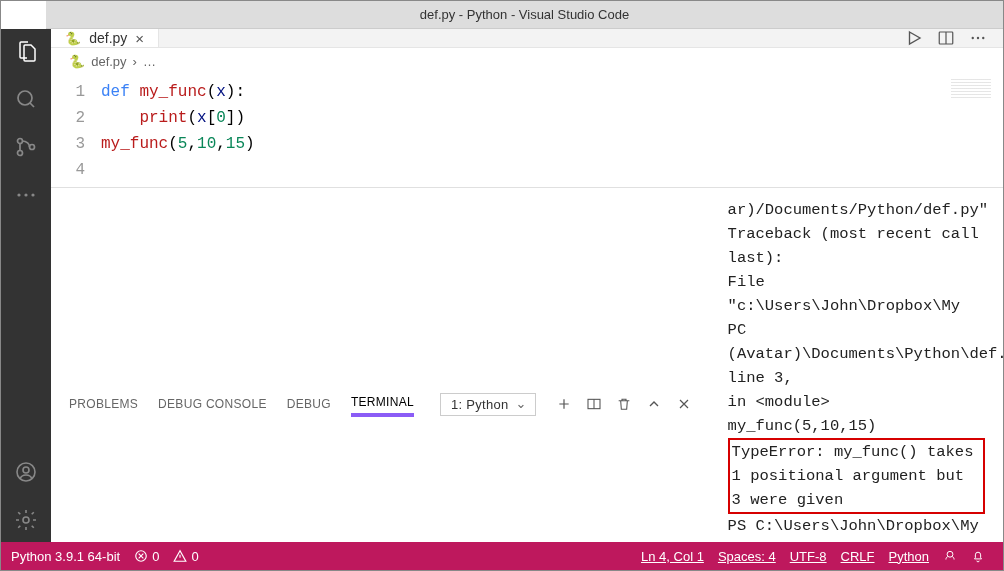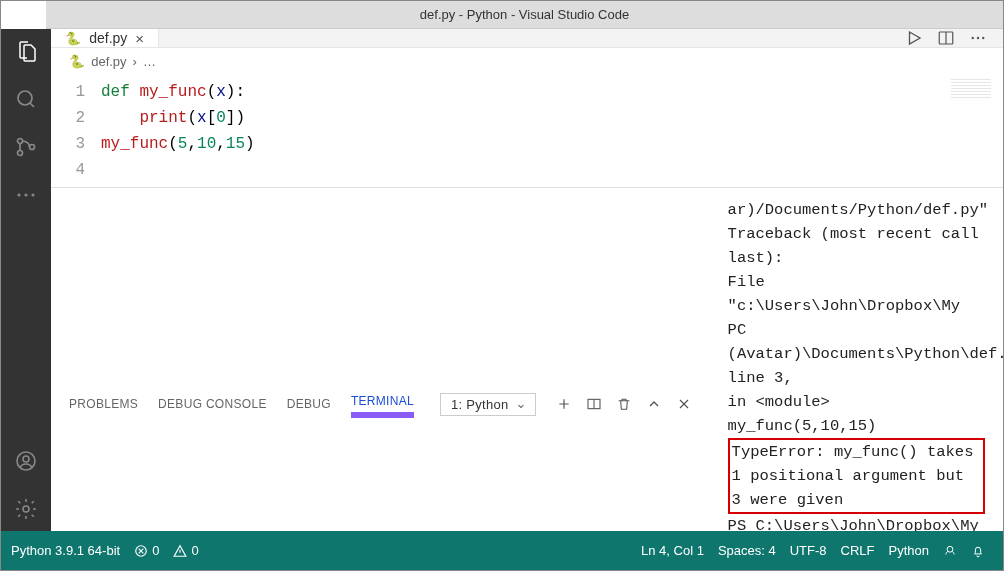--- a/index.html
+++ b/index.html
@@ -19,39 +19,39 @@
     .tab .close { color: #555; font-size: 15px; }
     .tabs-actions { margin-left: auto; display: flex; align-items: center; gap: 14px; padding-right: 16px; }
     .tabs-actions .action { color: #555; cursor: pointer; display: flex; align-items: center; }
     .tabs-actions svg { width: 18px; height: 18px; }
     .run-icon { color: #388a34; }
     .breadcrumb { display: flex; align-items: center; padding: 6px 18px; font-size: 13px; color: #666; gap: 6px; }
     .breadcrumb .py-icon { color: #3776ab; }
     .code-area { display: flex; font-family: Consolas, "Courier New", monospace; font-size: 16px; line-height: 26px; padding: 4px 0; position: relative; }
     .gutter { width: 50px; text-align: right; color: #999; padding-right: 16px; user-select: none; }
     .code { flex: 1; white-space: pre; }
-    .kw { color: #15803d; }
+    .kw { color: #3b82f6; }
     .fn { color: #b91c1c; }
     .num { color: #098658; }
     .var { color: #001080; }
     .panel { border-top: 1px solid #e0e0e0; display: flex; flex-direction: row; flex: 0 0 240px; }
     .panel-tabs-row { display: flex; align-items: center; gap: 20px; padding: 8px 18px; font-size: 12px; color: #666; letter-spacing: 0.3px; }
     .panel-tab { cursor: pointer; padding: 4px 0; }
-    .panel-tab.active { color: #1d4ed8; border-bottom: 6px solid #8b5cf6; }
+    .panel-tab.active { color: #000000; border-bottom: 4px solid #8b5cf6; }
     .dropdown { border: 1px solid #ccc; padding: 3px 26px 3px 10px; font-size: 13px; color: #333; background: #fff; position: relative; margin-left: 6px; text-align: center; }
     .dropdown::after { content: '⌄'; position: absolute; right: 8px; top: 2px; color: #666; }
     .panel-actions { margin-left: auto; display: flex; gap: 14px; align-items: center; color: #555; }
     .panel-actions .pa { cursor: pointer; display: flex; }
     .panel-actions svg { width: 16px; height: 16px; }
     .terminal { font-family: Consolas, "Courier New", monospace; font-size: 15.5px; line-height: 24px; padding: 10px 18px; flex: 1; color: #222; overflow: hidden; }
     .err-highlight { border: 2.5px solid #d60000; padding: 0 2px; display: inline-block; }
     .cursor-box { display: inline-block; width: 8px; height: 16px; border: 1px solid #333; vertical-align: middle; }
-    .statusbar { height: 39px; background: #0f766e; color: #fff; display: flex; align-items: center; font-size: 13px; padding: 0 10px; gap: 12px; }
+    .statusbar { height: 28px; background: #be185d; color: #fff; display: flex; align-items: center; font-size: 13px; padding: 0 10px; gap: 12px; }
     .statusbar .sb-left { display: flex; gap: 14px; align-items: center; }
-    .statusbar .sb-right { margin-left: auto; display: flex; gap: 14px; align-items: center; padding-right: 8px; }
+    .statusbar .sb-right { margin-left: auto; display: flex; gap: 14px; align-items: center; padding-right: 8px; text-decoration: underline; }
     .statusbar svg { width: 14px; height: 14px; vertical-align: middle; }
     .sb-item { cursor: pointer; display: flex; align-items: center; gap: 4px; }
     .minimap { position: absolute; right: 12px; top: 4px; width: 40px; height: 20px; background: repeating-linear-gradient(#aaa 0 1px, transparent 1px 3px); opacity: 0.3; }
   </style>
 </head>
 <body>
 
 <div class="window">
 
   <div class="titlebar">

